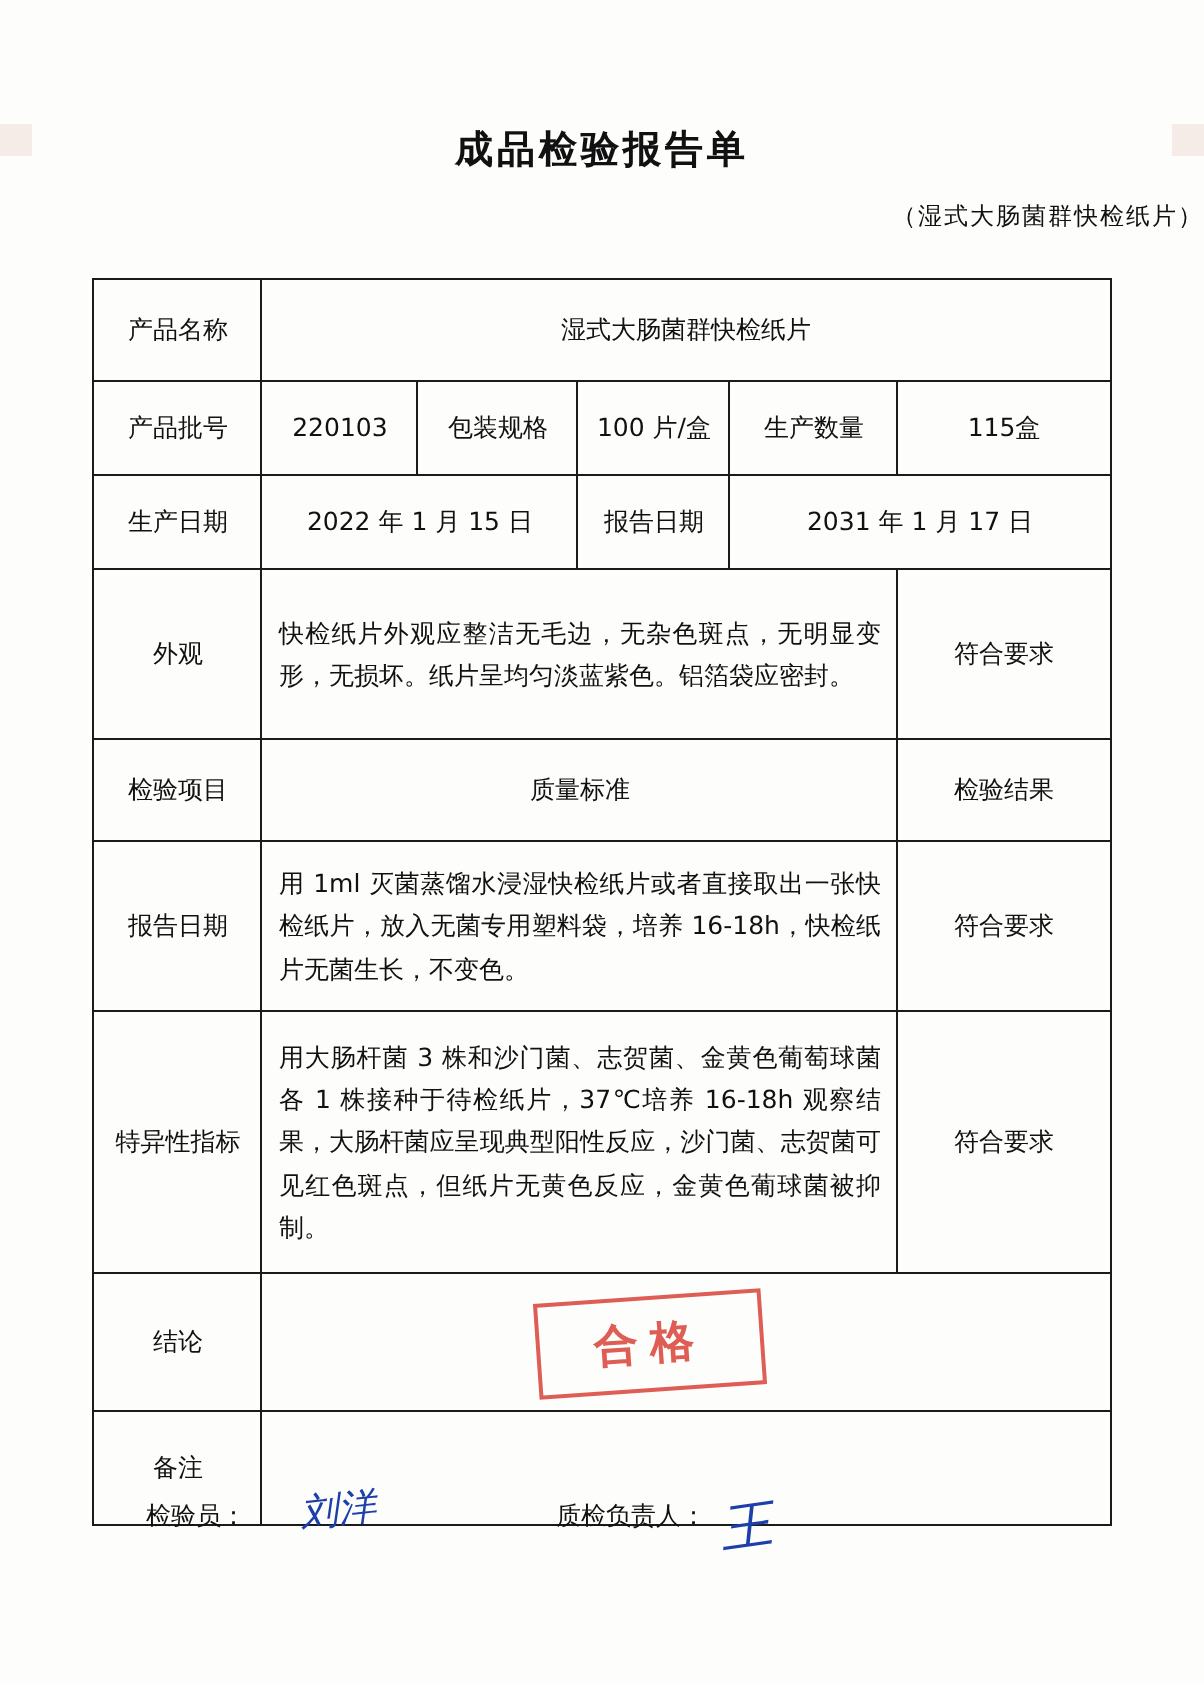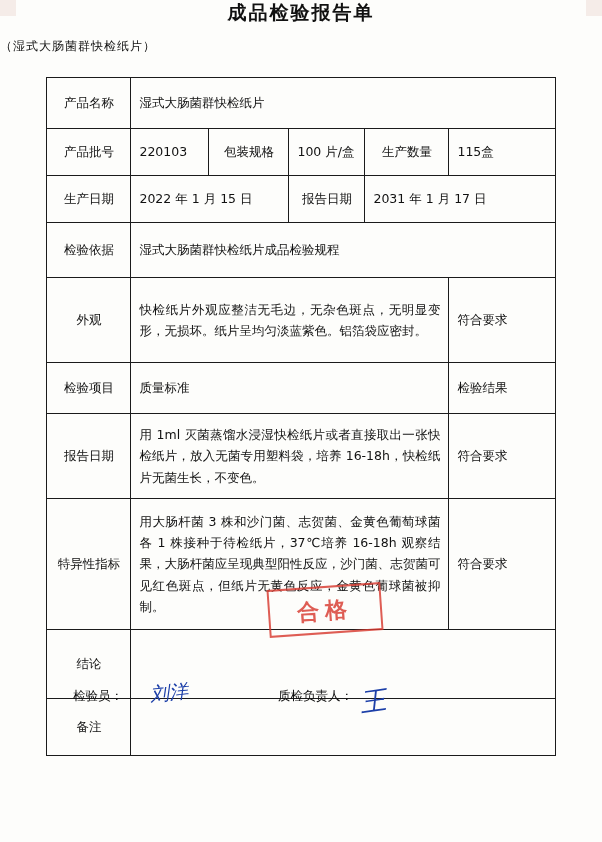--- a/index.html
+++ b/index.html
@@ -20,23 +20,24 @@
     width: 602px;
     height: 842px;
     box-sizing: border-box;
     padding: 0;
   }
   .title {
     text-align: center;
     font-size: 19px;
     font-weight: bold;
     letter-spacing: 2px;
+    margin-top: 62px;
   }
   .subtitle {
-    text-align: left;
+    text-align: right;
     font-size: 12px;
     margin-top: 12px;
     letter-spacing: 1px;
   }
   table.report {
     border-collapse: collapse;
     width: 508px;
     margin: 22px auto 0 auto;
     table-layout: fixed;
   }
@@ -45,20 +46,21 @@
     font-size: 12.5px;
     padding: 6px 8px;
     vertical-align: middle;
     line-height: 1.7;
   }
   .lbl {
     text-align: center;
     white-space: nowrap;
   }
   .ctr {
+    text-align: center;
   }
   .justify {
     text-align: justify;
     text-justify: inter-ideograph;
     line-height: 1.85;
   }
   .tall-1 { height: 38px; }
   .tall-2 { height: 34px; }
 
   
@@ -188,24 +190,20 @@
         <td class="lbl tall-2">生产数量</td>
         <td class="ctr tall-2">115盒</td>
       </tr>
       <tr>
         <td class="lbl tall-2">生产日期</td>
         <td class="ctr tall-2" colspan="2">2022 年 1 月 15 日</td>
         <td class="lbl tall-2">报告日期</td>
         <td class="ctr tall-2" colspan="2">2031 年 1 月 17 日</td>
       </tr>
       <tr>
-        <td class="lbl" style="height:42px">检验依据</td>
-        <td class="ctr" colspan="5">湿式大肠菌群快检纸片成品检验规程</td>
-      </tr>
-      <tr>
         <td class="lbl" style="height:72px">外观</td>
         <td class="justify" colspan="4">快检纸片外观应整洁无毛边，无杂色斑点，无明显变形，无损坏。纸片呈均匀淡蓝紫色。铝箔袋应密封。</td>
         <td class="ctr">符合要求</td>
       </tr>
       <tr>
         <td class="lbl" style="height:38px">检验项目</td>
         <td class="ctr" colspan="4">质量标准</td>
         <td class="ctr">检验结果</td>
       </tr>
       <tr>

